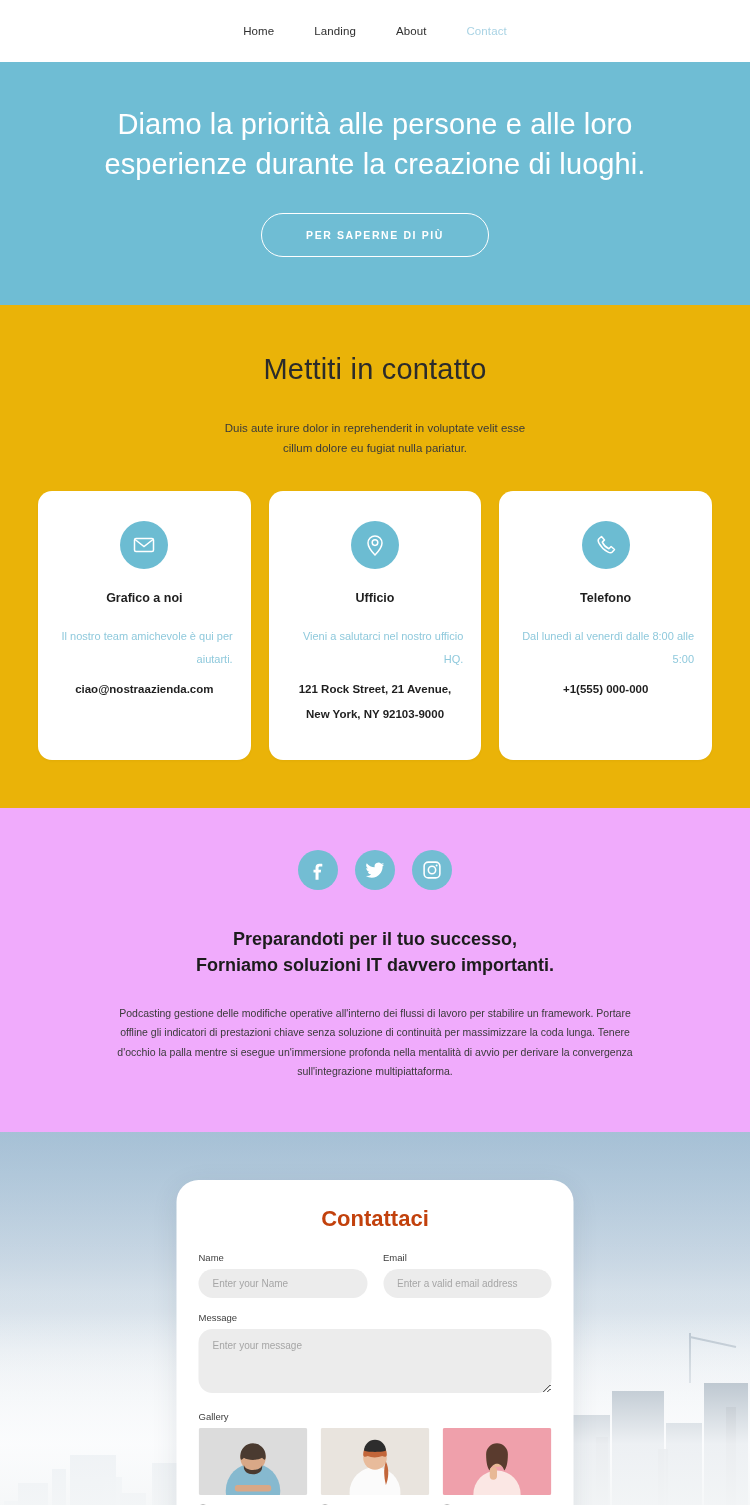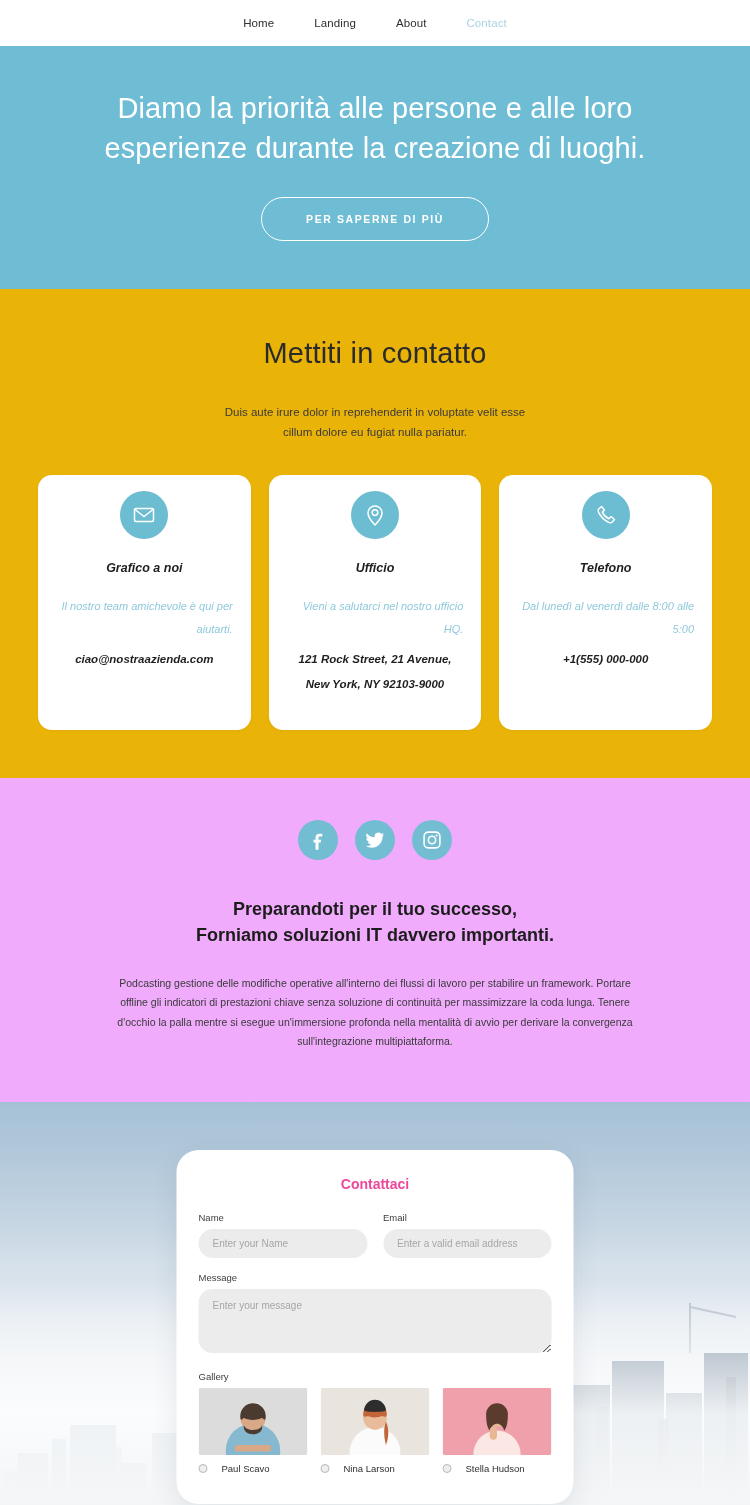--- a/index.html
+++ b/index.html
@@ -7,21 +7,21 @@
   body {
     width: 750px;
     font-family: "Liberation Sans", sans-serif;
     background: #ffffff;
     color: #2d2d2d;
     -webkit-font-smoothing: antialiased;
   }
 
   
   .navbar {
-    height: 46px;
+    height: 62px;
     background: #ffffff;
     display: flex;
     align-items: center;
     justify-content: center;
     gap: 0;
   }
   .nav-item {
     font-size: 11.5px;
     color: #2f2f2f;
     padding: 0 20px;
@@ -83,25 +83,24 @@
   .cards {
     display: flex;
     gap: 18px;
     padding: 0 38px;
     margin-top: 33px;
   }
   .card {
     flex: 1;
     background: #ffffff;
     border-radius: 14px;
-    padding: 16px 18px 34px;
+    padding: 30px 18px 34px;
     text-align: center;
     box-shadow: 0 1px 3px rgba(0,0,0,.04);
     min-height: 225px;
-    font-style: italic;
   }
   .card-icon {
     width: 48px; height: 48px;
     border-radius: 50%;
     background: #6cbcd2;
     margin: 0 auto;
     display: flex; align-items: center; justify-content: center;
   }
   .card-icon svg { display: block; }
   .card-title {
@@ -180,23 +179,23 @@
     top: 48px;
     width: 397px;
     background: #ffffff;
     border-radius: 22px;
     padding: 26px 22px 30px;
     z-index: 5;
     box-shadow: 0 6px 26px rgba(40,60,80,.10);
   }
   .form-title {
     text-align: center;
-    font-size: 14px;
+    font-size: 22px;
     font-weight: 700;
-    color: #ec4899;
+    color: #c2410c;
     margin-bottom: 20px;
   }
   .form-row { display: flex; gap: 16px; }
   .field { flex: 1; margin-bottom: 14px; }
   .field-label {
     display: block;
     font-size: 9.5px;
     color: #3d3d3d;
     margin-bottom: 6px;
   }

